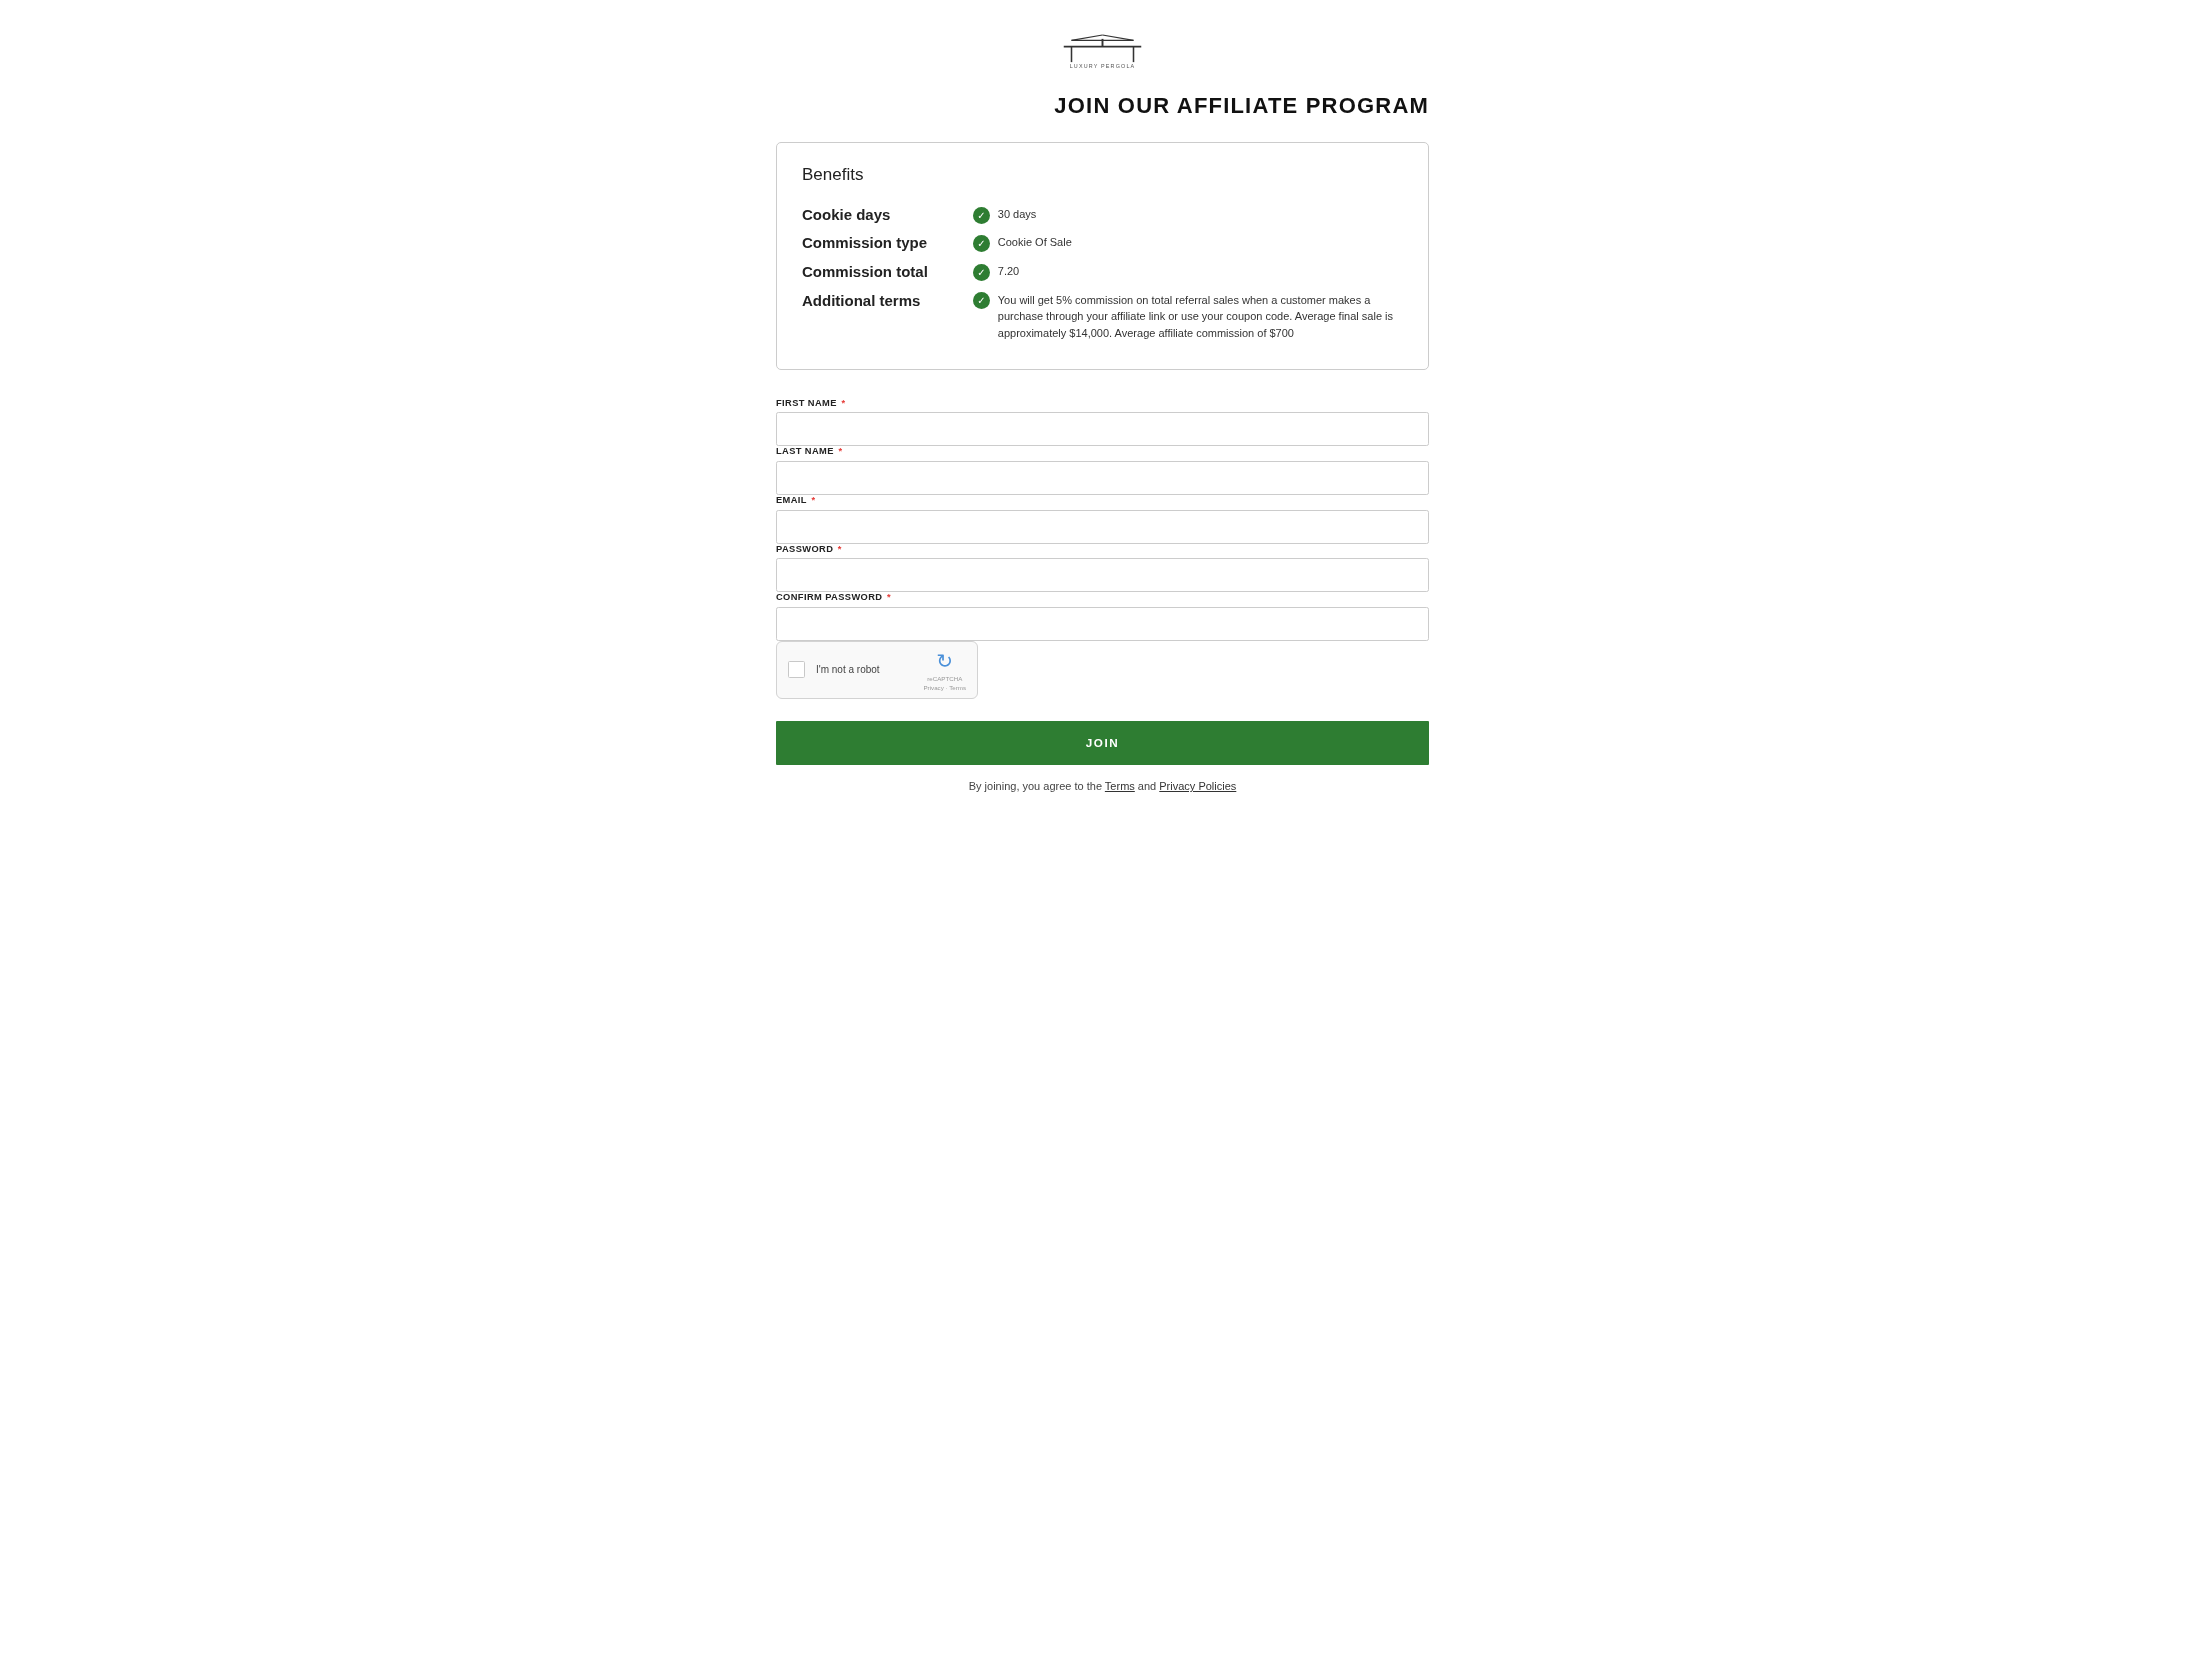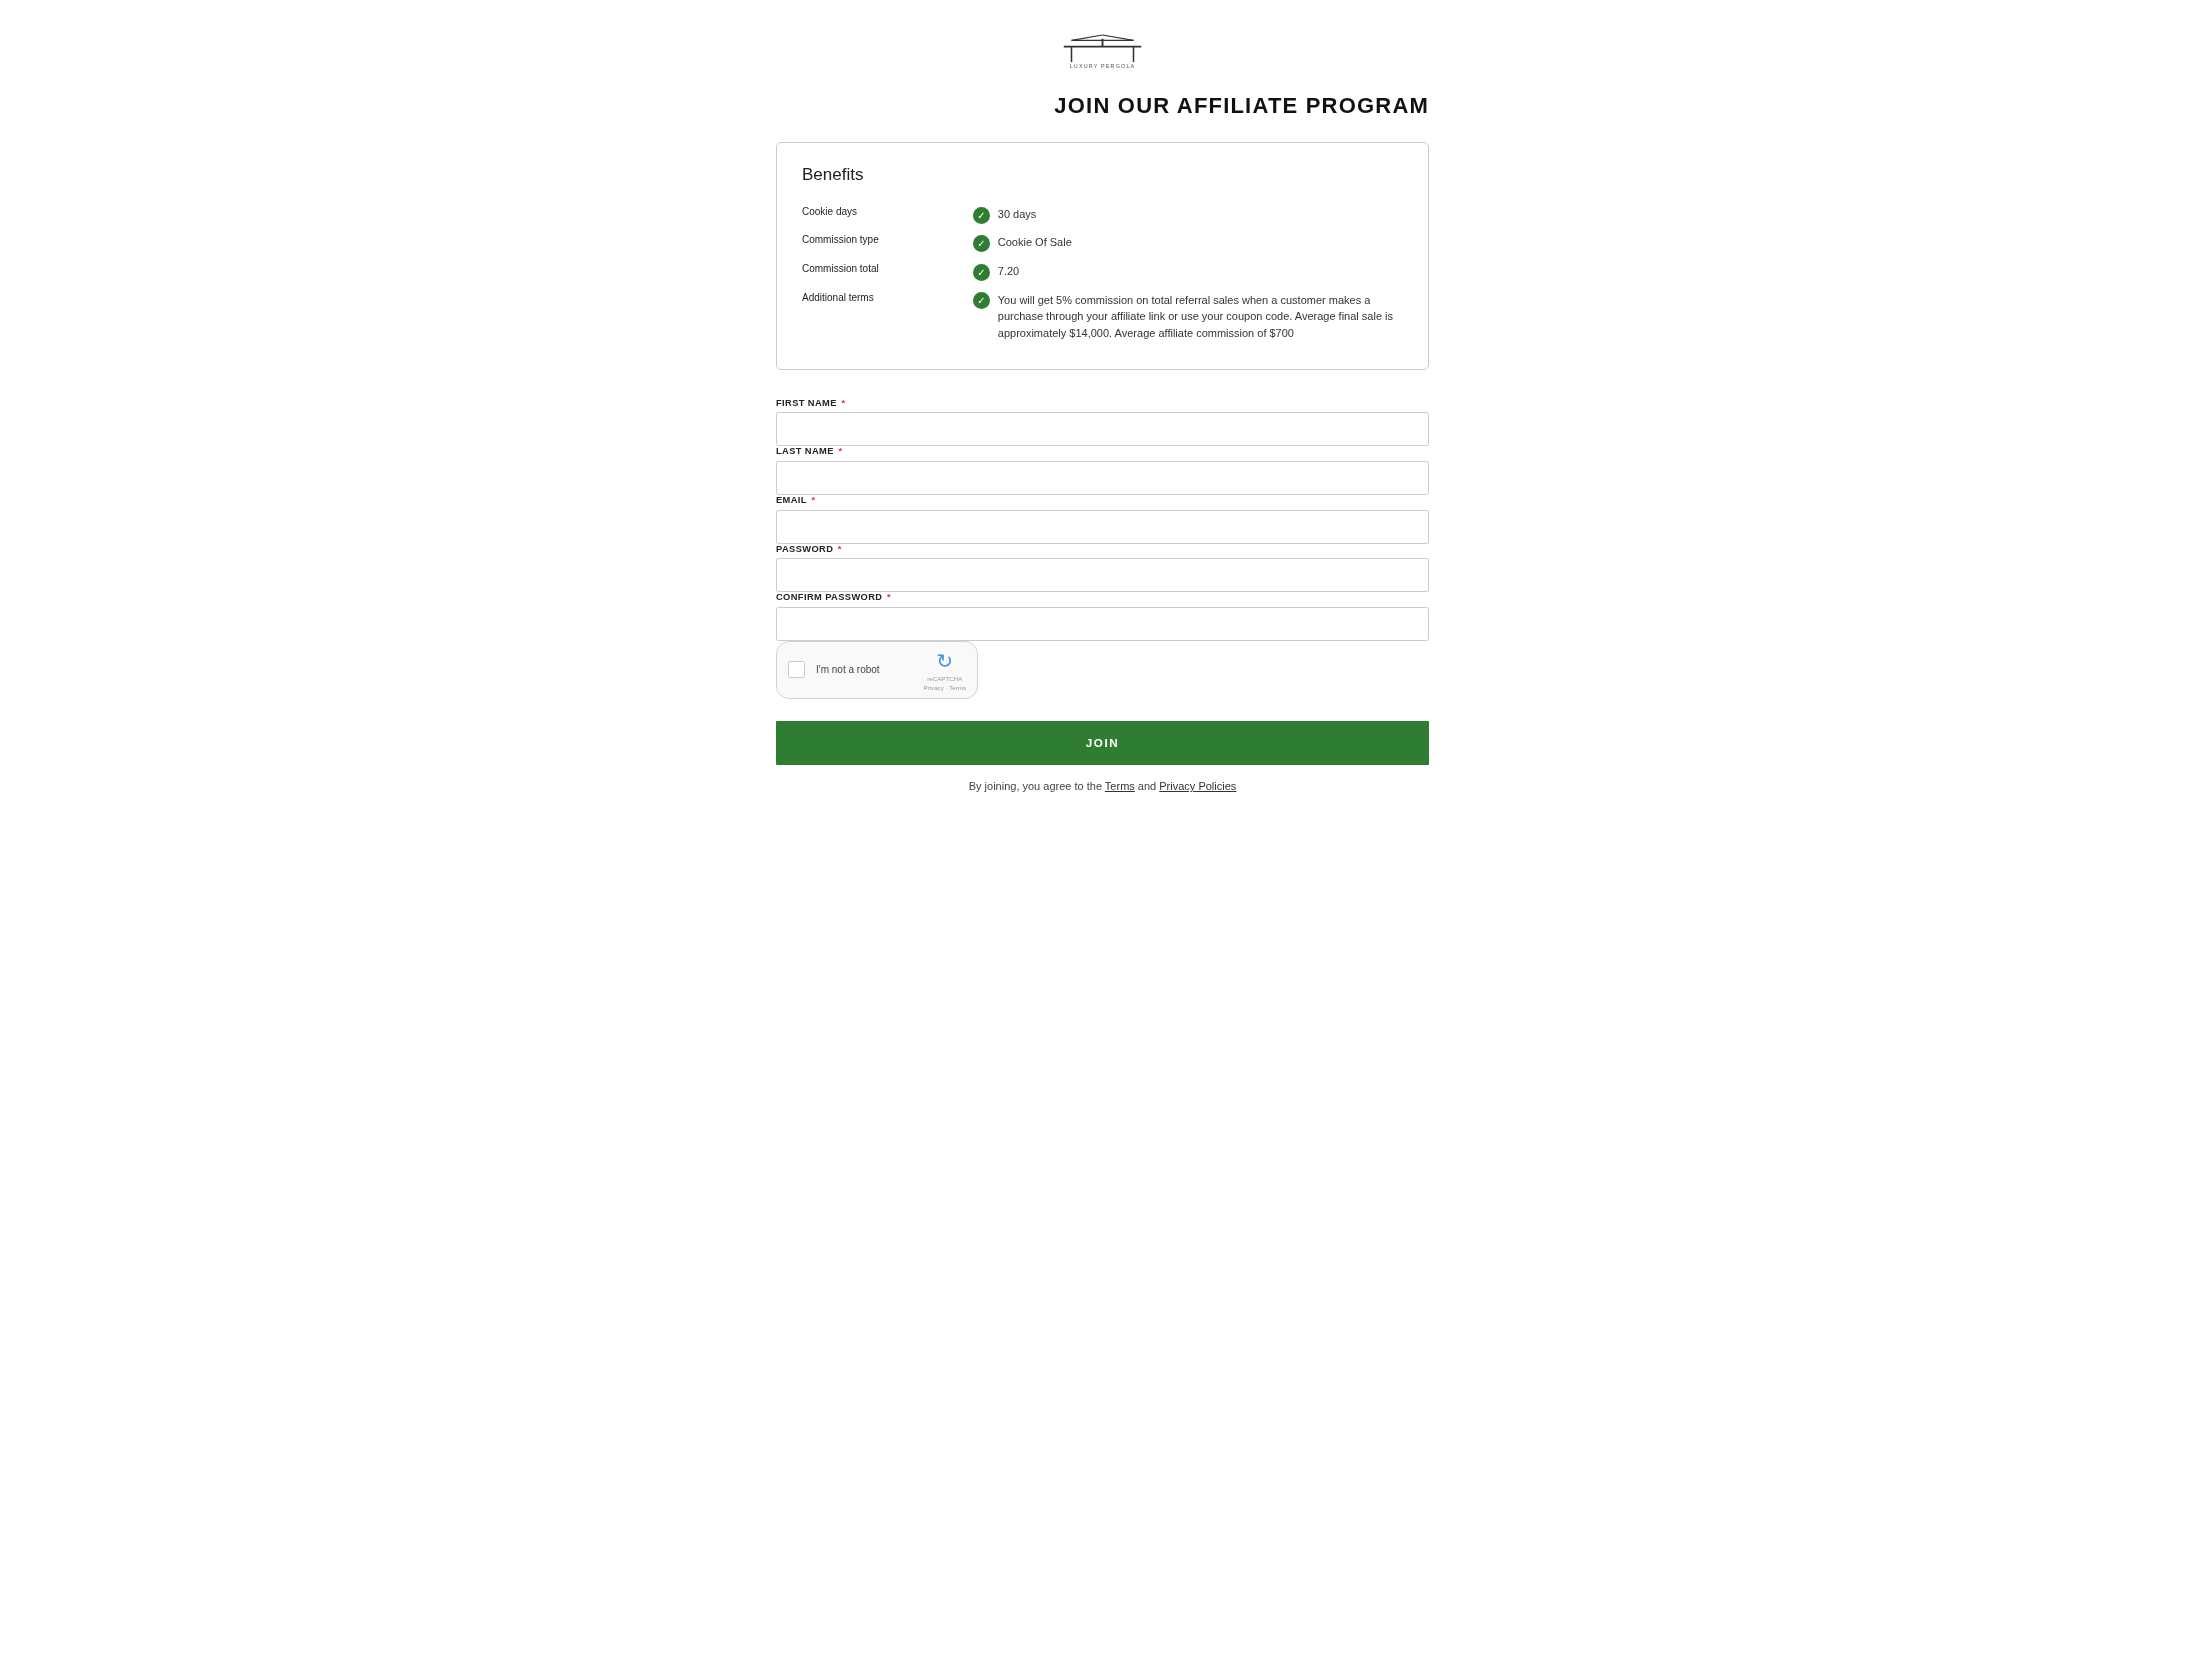--- a/index.html
+++ b/index.html
@@ -67,22 +67,22 @@
       width: 100%;
       border-collapse: collapse;
     }
 
     .benefits-table tr td {
       padding: 5.4px 0;
       vertical-align: top;
     }
 
     .benefits-table td.label-col {
-      font-weight: 400;
-      font-size: 10px;
+      font-weight: 700;
+      font-size: 15px;
       width: 171px;
       color: #222222;
     }
 
     .benefits-table td.value-col {
       font-size: 11px;
       color: #333333;
     }
 
     .value-row {
@@ -139,21 +139,21 @@
       border-radius: 2.3px;
       padding: 0 9.3px;
       font-size: 11px;
       outline: none;
       background: #ffffff;
     }
 
     
     .recaptcha-box {
       border: 0.8px solid #d3d3d3;
-      border-radius: 13px;
+      border-radius: 6px;
       background: #f9f9f9;
       width: 202px;
       height: 58px;
       display: flex;
       align-items: center;
       padding: 9.3px 11px;
       gap: 11px;
       margin-bottom: 22px;
     }
 

